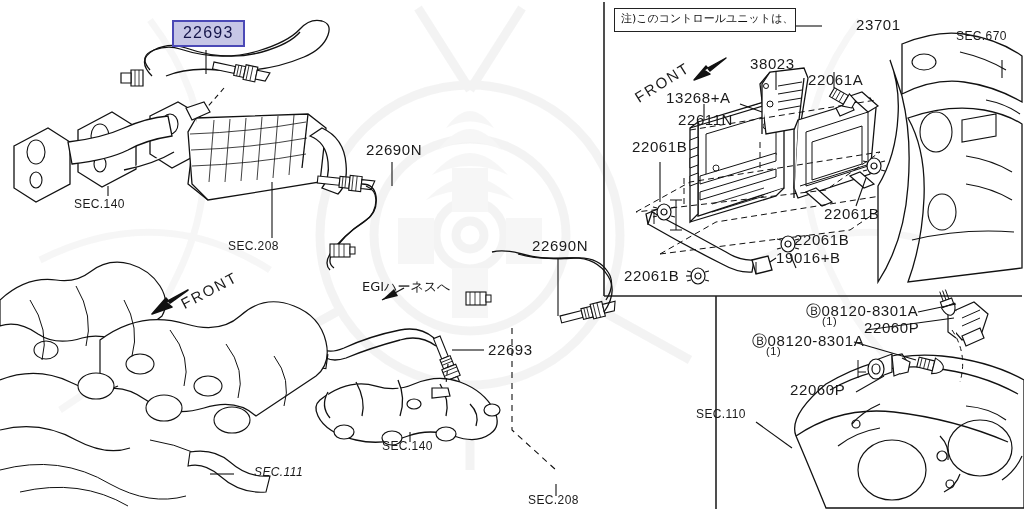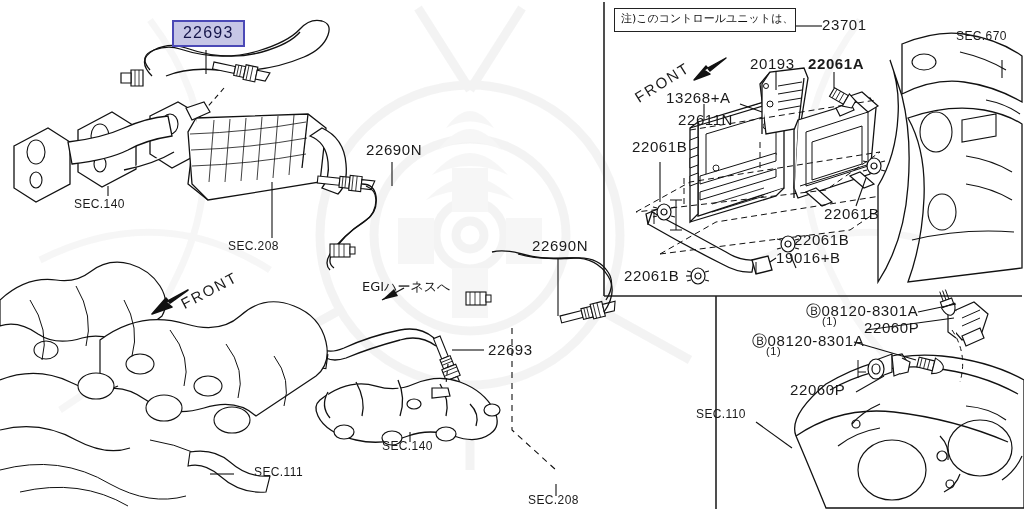--- a/index.html
+++ b/index.html
@@ -444,27 +444,27 @@
       <path d="M756 422 L792 448"></path>
     </g>
   </svg>
 
   <div class="chip" style="left:172px;top:20px;">22693</div>
 
   <div class="noteBox" style="left:614px;top:8px;width:168px;">
     <div>注)このコントロールユニットは、</div>
   </div>
 
-  <div class="lbl" style="left:822px;top:17px;">23701</div>
+  <div class="lbl" style="left:856px;top:17px;">23701</div>
 
   <div class="lbl sec" style="left:956px;top:30px;">SEC.670</div>
 
-  <div class="lbl" style="left:750px;top:56px;">20193</div>
-
-  <div class="lbl" style="left:808px;top:56px;font-weight:bold;">22061A</div>
+  <div class="lbl" style="left:750px;top:56px;">38023</div>
+
+  <div class="lbl" style="left:808px;top:72px;">22061A</div>
 
   <div class="lbl" style="left:666px;top:90px;">13268+A</div>
 
   <div class="lbl" style="left:678px;top:112px;">22611N</div>
 
   <div class="lbl" style="left:632px;top:139px;">22061B</div>
 
   <div class="lbl" style="left:824px;top:206px;">22061B</div>
 
   <div class="lbl" style="left:794px;top:232px;">22061B</div>
@@ -490,21 +490,21 @@
   <div class="lbl" style="left:366px;top:142px;">22690N</div>
 
   <div class="lbl" style="left:532px;top:238px;">22690N</div>
 
   <div class="lbl jp" style="left:362px;top:280px;font-size:13px;">EGIハーネスへ</div>
 
   <div class="lbl" style="left:488px;top:342px;">22693</div>
 
   <div class="lbl sec" style="left:382px;top:440px;">SEC.140</div>
 
-  <div class="lbl sec" style="left:254px;top:466px;">SEC.111</div>
+  <div class="lbl sec" style="left:254px;top:466px;font-style:italic;">SEC.111</div>
 
   <div class="lbl sec" style="left:528px;top:494px;">SEC.208</div>
 
   <div style="position:absolute;left:806px;top:302px;">
     <span class="lbl" style="position:static;">Ⓑ</span><span class="lbl" style="position:static;">08120-8301A</span>
     <div class="lbl small" style="left:16px;top:14px;">(1)</div>
   </div>
 
   <div style="position:absolute;left:752px;top:332px;">
     <span class="lbl" style="position:static;">Ⓑ</span><span class="lbl" style="position:static;">08120-8301A</span>

